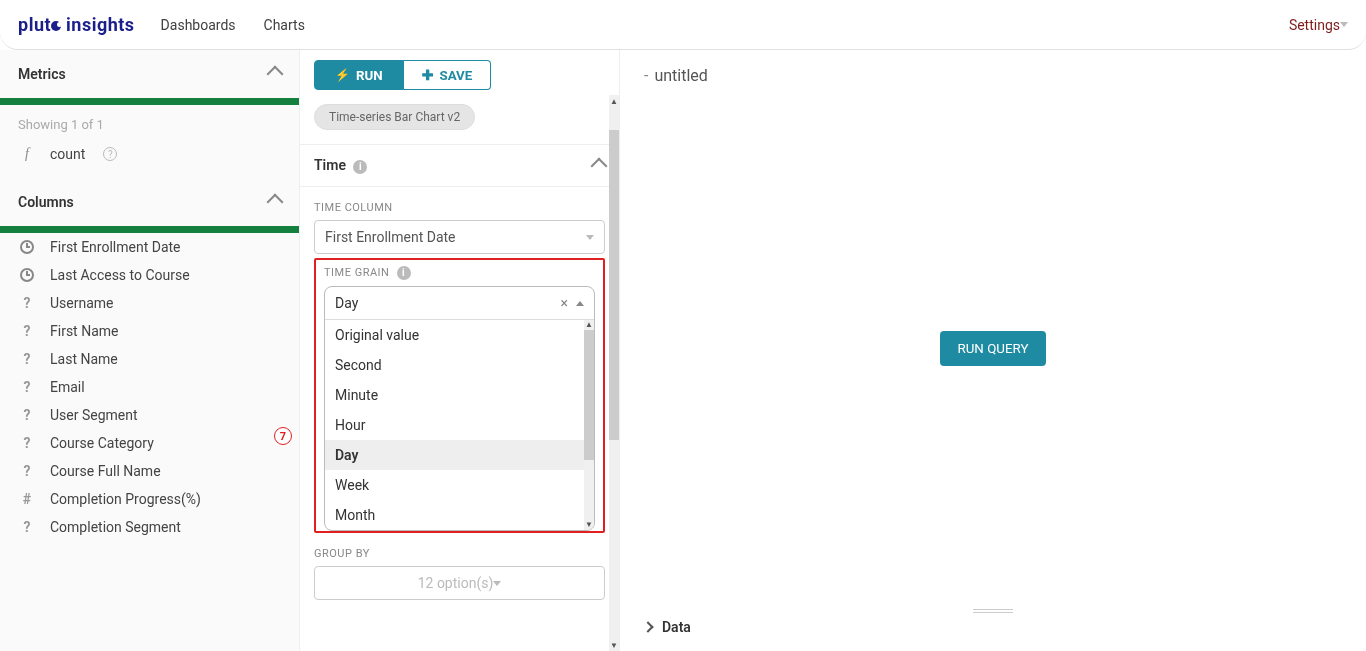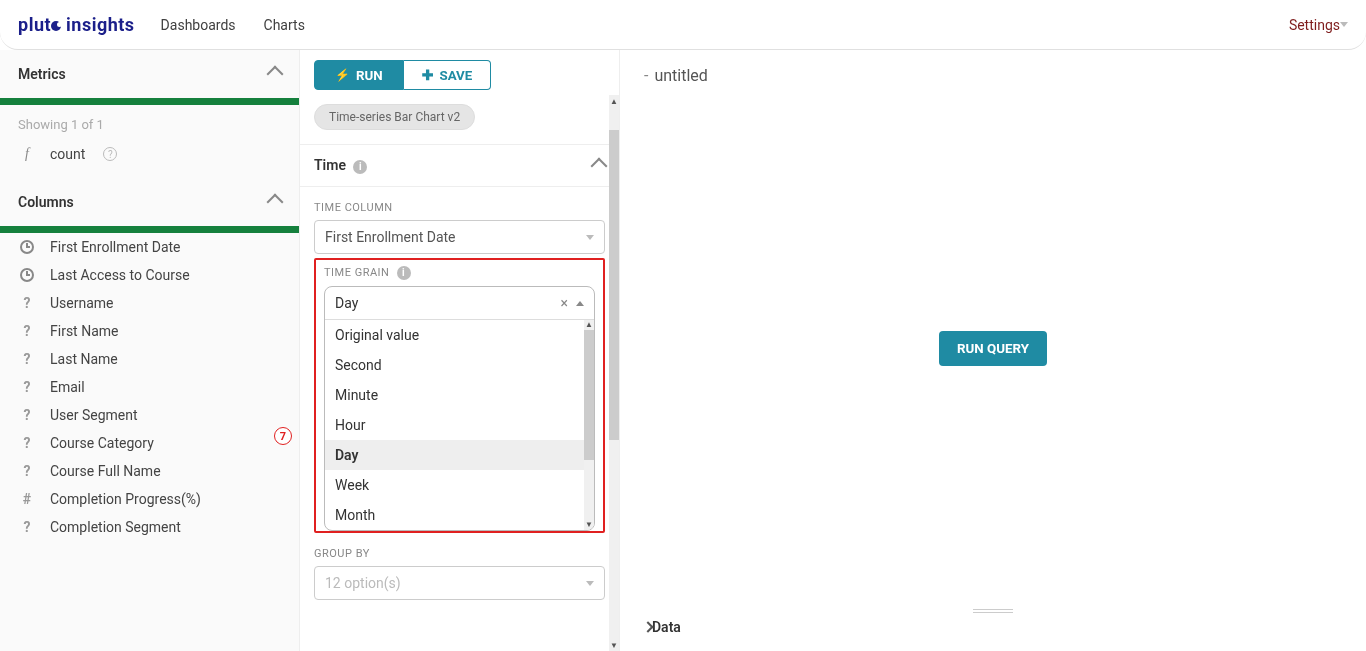--- a/index.html
+++ b/index.html
@@ -38,21 +38,21 @@
 .runbar { padding: 10px 14px; display:flex; gap:0; }
 .run-btn { background:#1f8ba3; color:#fff; border:1px solid #1f8ba3; padding:6px 20px; font-weight:700; border-radius:4px 0 0 4px; display:flex; align-items:center; gap:6px; cursor:pointer; }
 .save-btn { background:#fff; color:#1f8ba3; border:1px solid #1f8ba3; border-left:none; padding:6px 18px; font-weight:700; border-radius:0 4px 4px 0; display:flex; align-items:center; gap:6px; cursor:pointer; }
 .bolt { font-size:12px; }
 .plus { font-size:14px; font-weight:bold; }
 .chip { display:inline-block; margin:4px 14px 14px; padding:5px 14px; background:#e5e5e5; border:1px solid #ddd; border-radius:14px; font-size:12px; color:#666; }
 .mid-section-head { padding: 12px 14px; display:flex; align-items:center; justify-content:space-between; font-weight:600; border-bottom:1px solid #eee; border-top:1px solid #eee; }
 .mid-body { padding: 14px 14px; }
 .lbl { font-size:11px; color:#888; letter-spacing:.5px; margin-bottom:6px; }
 .select { border:1px solid #ccc; border-radius:4px; padding:8px 10px; display:flex; align-items:center; justify-content:space-between; color:#555; cursor:pointer; background:#fff; }
-.select.placeholder { color:#bbb; }
+.select.placeholder { color:#bbb;justify-content:center; }
 .tri-down { width:0; height:0; border-left:4px solid transparent; border-right:4px solid transparent; border-top:5px solid #bbb; }
 .tri-up { width:0; height:0; border-left:4px solid transparent; border-right:4px solid transparent; border-bottom:5px solid #888; }
 .clearx { color:#888; font-size:14px; margin-right:8px; cursor:pointer; }
 
 .redbox { border:2px solid #e02020; border-radius:2px; padding:6px 8px 0; margin-top:4px; }
 .dropdown-shell { border:1px solid #bbb; border-radius:8px; overflow:hidden; background:#fff; }
 .dropdown-head { padding:8px 10px; display:flex; align-items:center; justify-content:space-between; border-bottom:1px solid #ddd; }
 .dropdown-list { max-height:210px; overflow:hidden; position:relative; }
 .dropdown-list .opt { padding:7px 10px; cursor:pointer; }
 .dropdown-list .opt.selected { background:#eee; font-weight:600; }
@@ -62,25 +62,25 @@
 
 .rightcol { flex:1; display:flex; flex-direction:column; }
 .rheader { padding:16px 24px 12px; display:flex; align-items:center; gap:12px; }
 .rtitle { font-size:16px; color:#555; }
 .rtitle .dash { color:#888; margin-right:6px; }
 .rtools { margin-left:auto; display:flex; align-items:center; gap:6px; }
 .timer { background:#4fc28f; color:#fff; border-radius:14px; padding:5px 14px; font-size:12px; }
 .iconbtn { width:34px; height:30px; border:1px solid #ddd; border-radius:4px; display:flex; align-items:center; justify-content:center; cursor:pointer; color:#666; font-size:14px; }
 .csvbtn { width:auto; padding:0 8px; gap:4px; font-size:12px; color:#666; }
 .rbody { flex:1; display:flex; align-items:center; justify-content:center; }
-.runq { background:#1f8ba3; color:#fff; border:none; padding:10px 18px; font-weight:700; border-radius:4px; cursor:pointer; }
+.runq { background:#1f8ba3; color:#fff; border:none; padding:10px 18px; font-weight:400; border-radius:4px; cursor:pointer; }
 .dragbar { width:40px; height:4px; display:flex; flex-direction:column; gap:2px; margin:0 auto; }
 .dragbar span { height:1px; background:#ccc; display:block; }
 .rfooter { padding:10px 24px 16px; }
-.data-row { display:flex; align-items:center; font-weight:600; color:#333; margin-top:6px; cursor:pointer; }
+.data-row { display:flex; align-items:center; gap:10px; font-weight:600; color:#333; margin-top:6px; cursor:pointer; }
 .chev-right { width:8px; height:8px; border-right:2px solid #555; border-bottom:2px solid #555; transform:rotate(-45deg); }
 </style>
 </head>
 <body>
 
 <div class="topbar">
   <div class="logo">
     <span>plut</span><span class="o"></span><span> insights</span>
   </div>
   <div class="nav-link">Dashboards</div>

